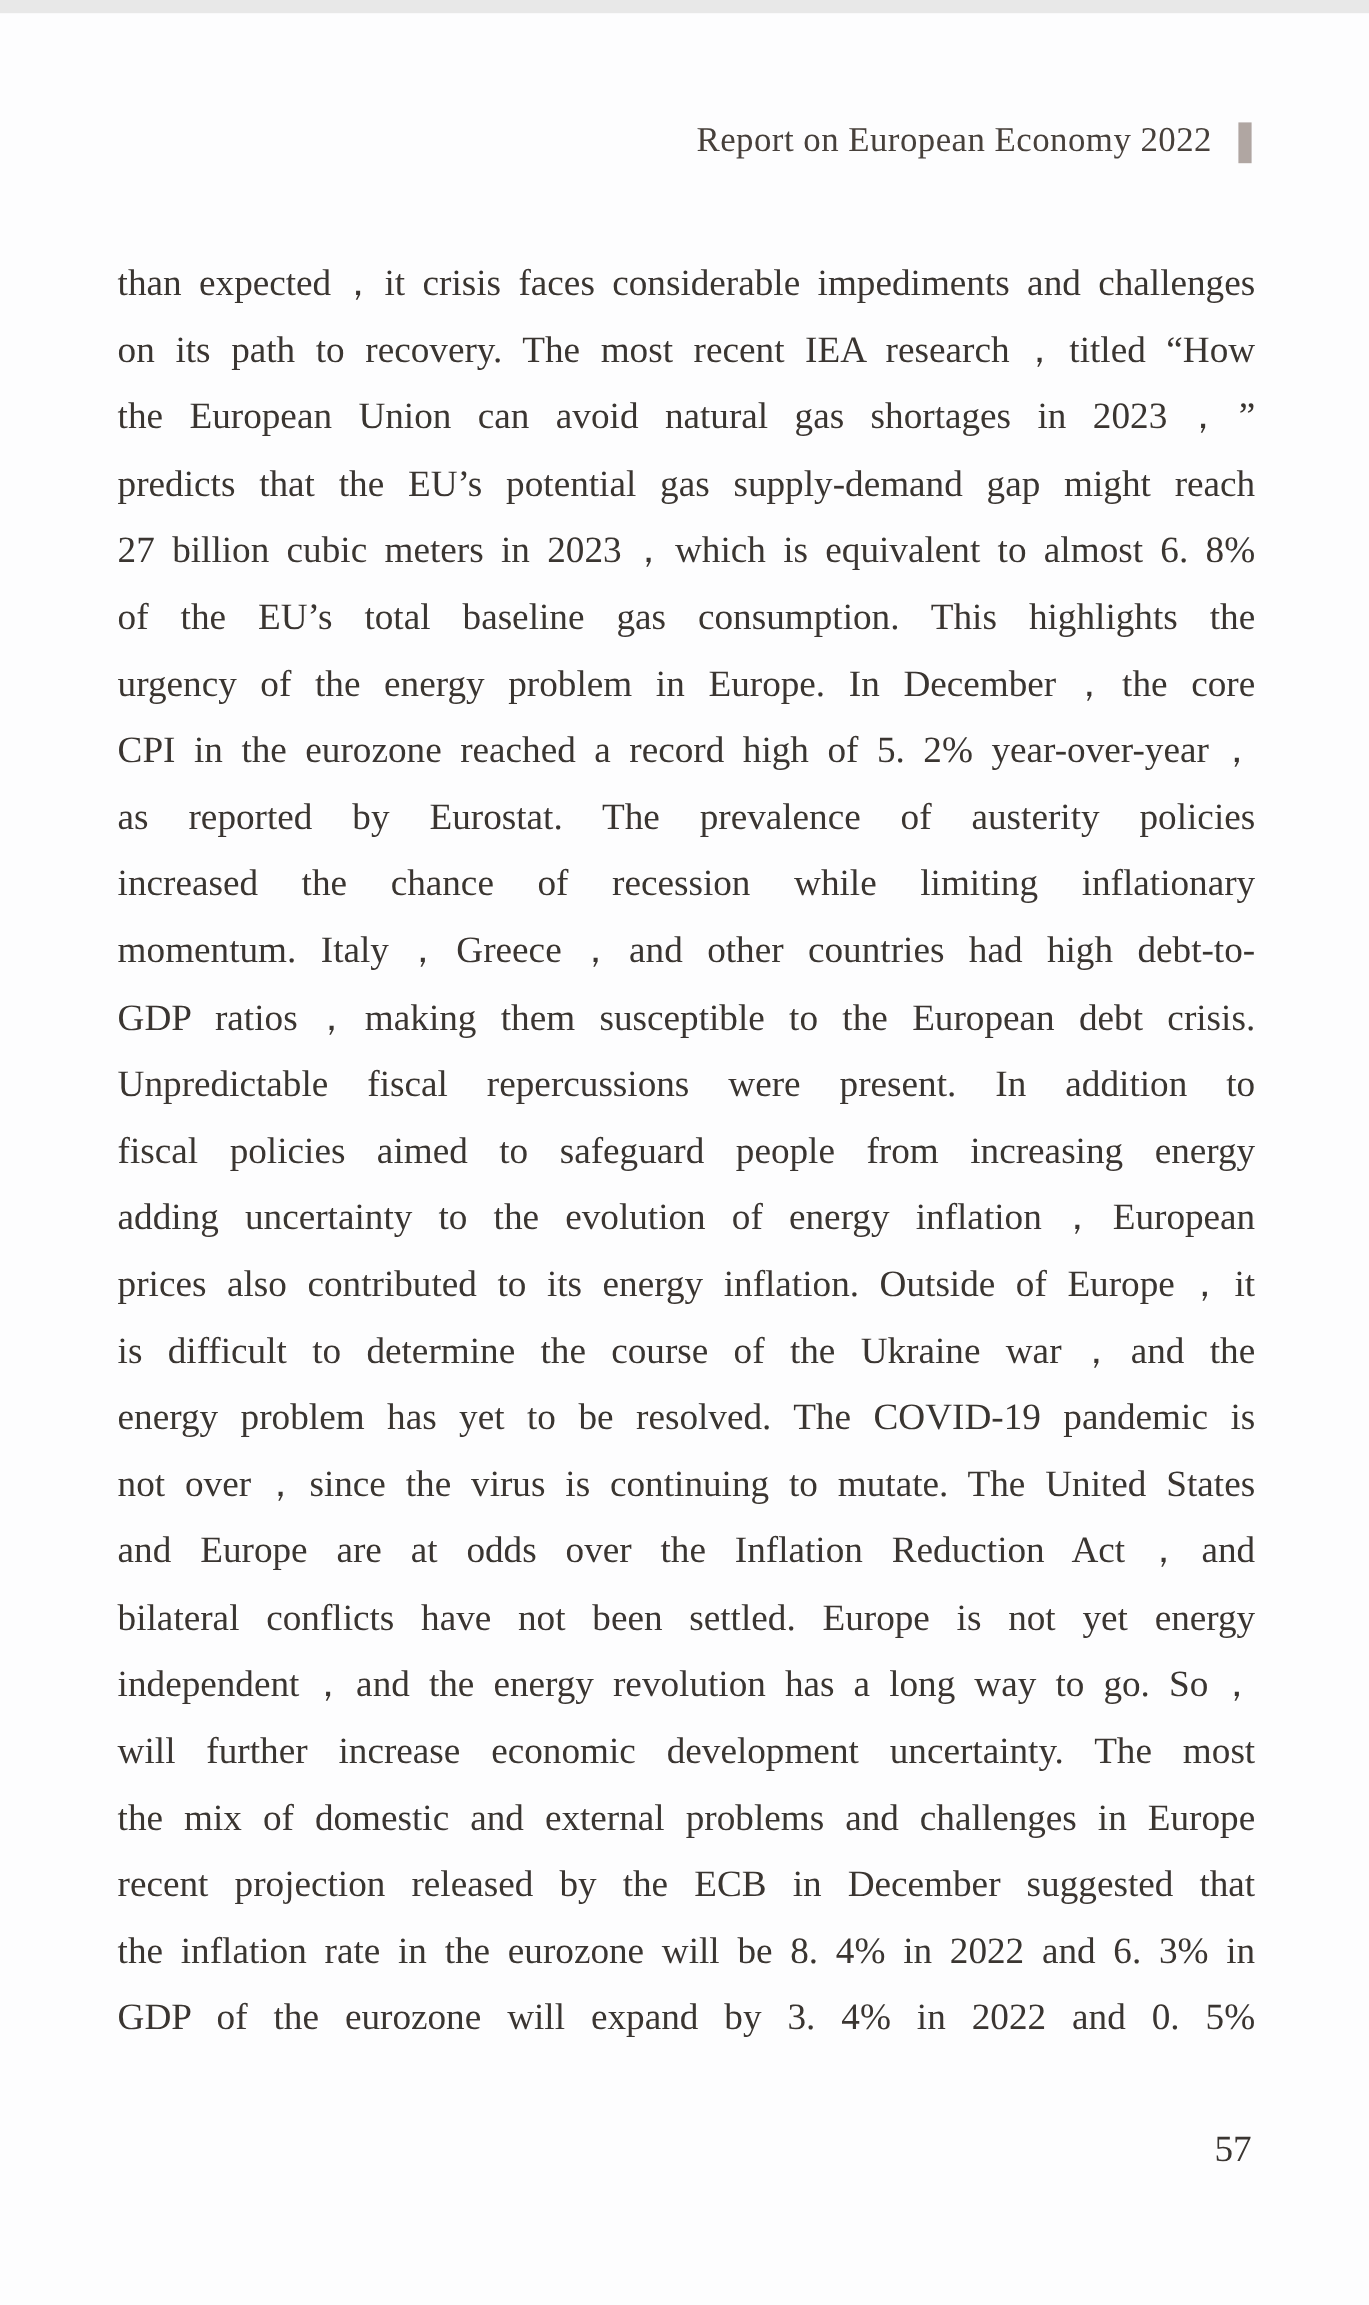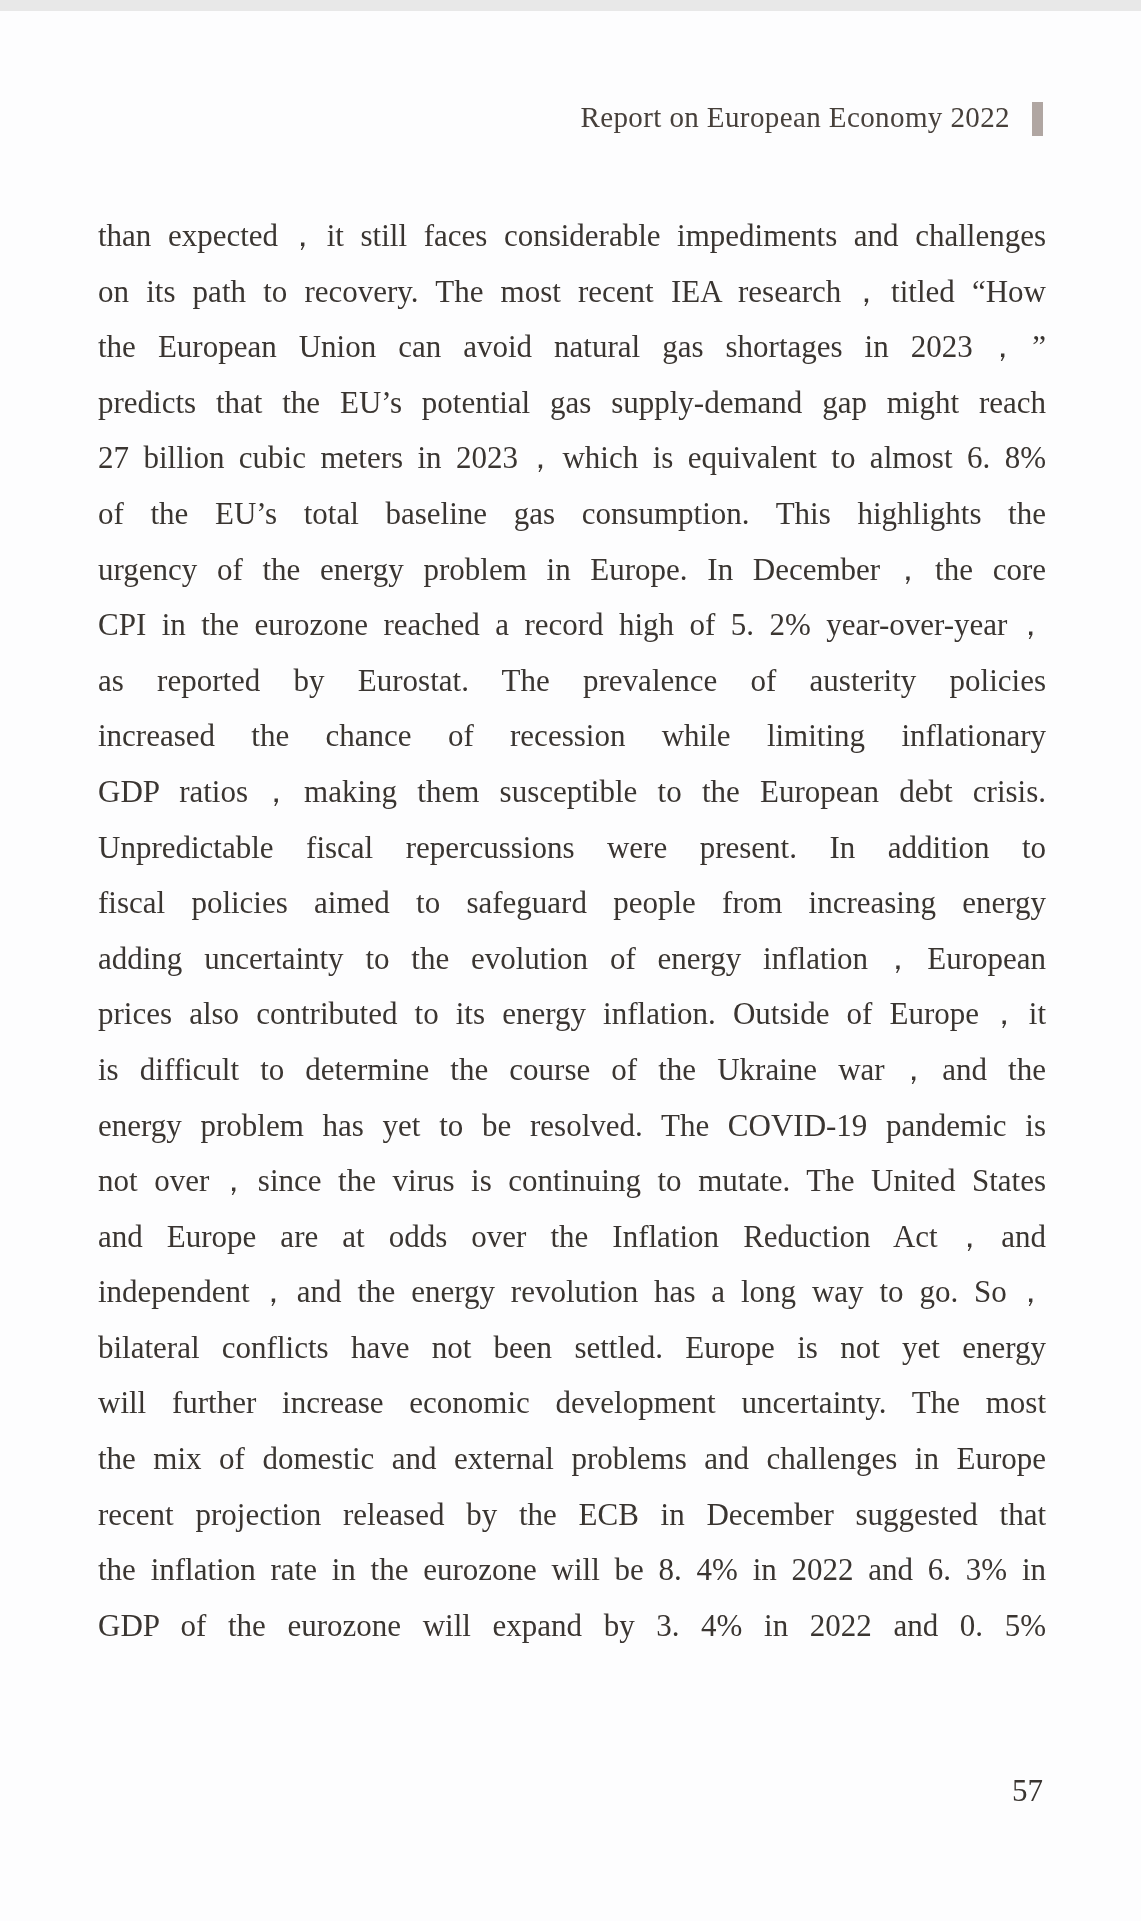--- a/index.html
+++ b/index.html
@@ -57,41 +57,42 @@
 <body>
 
 <div class="page">
 
   <div class="running-head">
     <span class="title">Report on European Economy 2022</span>
     <span class="accent-bar" style="background: rgb(176, 166, 162);"></span>
   </div>
 
   <div class="body-text">
-    <div class="text-line">than expected，it still faces considerable impediments and challenges</div>
+    <div class="text-line">than expected，it crisis faces considerable impediments and challenges</div>
     <div class="text-line">on its path to recovery. The most recent IEA research，titled “How</div>
     <div class="text-line">the European Union can avoid natural gas shortages in 2023，”</div>
     <div class="text-line">predicts that the EU’s potential gas supply-demand gap might reach</div>
     <div class="text-line">27 billion cubic meters in 2023，which is equivalent to almost 6. 8%</div>
     <div class="text-line">of the EU’s total baseline gas consumption. This highlights the</div>
     <div class="text-line">urgency of the energy problem in Europe. In December，the core</div>
     <div class="text-line">CPI in the eurozone reached a record high of 5. 2% year-over-year，</div>
     <div class="text-line">as reported by Eurostat. The prevalence of austerity policies</div>
     <div class="text-line">increased the chance of recession while limiting inflationary</div>
+    <div class="text-line">momentum. Italy，Greece，and other countries had high debt-to-</div>
     <div class="text-line">GDP ratios，making them susceptible to the European debt crisis.</div>
     <div class="text-line">Unpredictable fiscal repercussions were present. In addition to</div>
     <div class="text-line">fiscal policies aimed to safeguard people from increasing energy</div>
     <div class="text-line">adding uncertainty to the evolution of energy inflation，European</div>
     <div class="text-line">prices also contributed to its energy inflation. Outside of Europe，it</div>
     <div class="text-line">is difficult to determine the course of the Ukraine war，and the</div>
     <div class="text-line">energy problem has yet to be resolved. The COVID-19 pandemic is</div>
     <div class="text-line">not over，since the virus is continuing to mutate. The United States</div>
     <div class="text-line">and Europe are at odds over the Inflation Reduction Act，and</div>
+    <div class="text-line">bilateral conflicts have not been settled. Europe is not yet energy</div>
     <div class="text-line">independent，and the energy revolution has a long way to go. So，</div>
-    <div class="text-line">bilateral conflicts have not been settled. Europe is not yet energy</div>
     <div class="text-line">will further increase economic development uncertainty. The most</div>
     <div class="text-line">the mix of domestic and external problems and challenges in Europe</div>
     <div class="text-line">recent projection released by the ECB in December suggested that</div>
     <div class="text-line">the inflation rate in the eurozone will be 8. 4% in 2022 and 6. 3% in</div>
     <div class="text-line">GDP of the eurozone will expand by 3. 4% in 2022 and  0. 5%</div>
   </div>
 
   <div class="page-number">57</div>
 
 </div>

